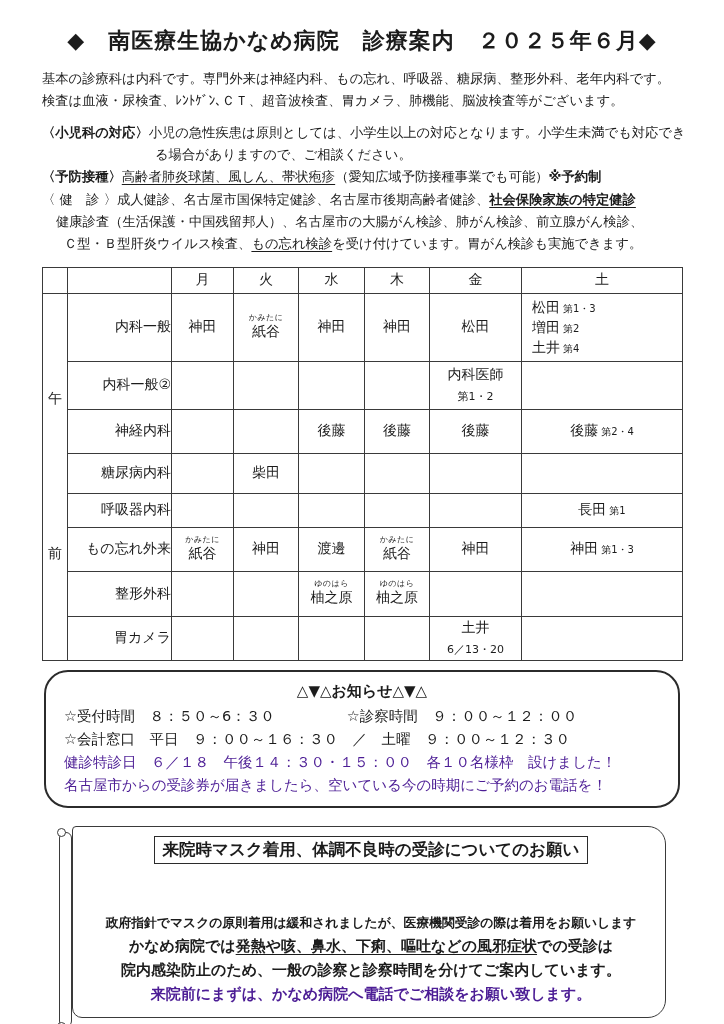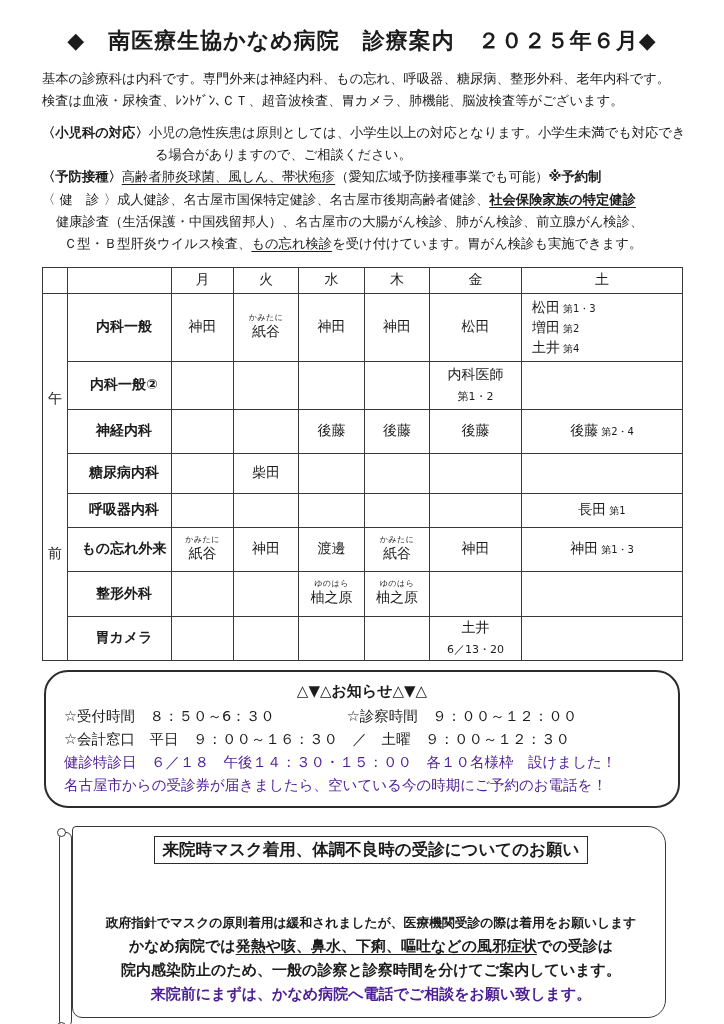--- a/index.html
+++ b/index.html
@@ -42,21 +42,21 @@
   }
   .sched tr.hrow{height:26px;}
   .sched tr.r0{height:62px;}
   .sched tr.r1{height:48px;}
   .sched tr.r2{height:44px;}
   .sched tr.r3{height:40px;}
   .sched tr.r4{height:34px;}
   .sched tr.r5{height:44px;}
   .sched tr.r6{height:45px;}
   .sched tr.r7{height:44px;}
-  td.dept{text-align:center;padding-left:9px;font-weight:bold;}
+  td.dept{text-align:right;padding-left:9px;}
   td.period-cell{font-size:14px;}
   .period-flex{display:flex;flex-direction:column;height:345px;
     justify-content:space-around;align-items:center;padding:18px 0;box-sizing:border-box;}
   .furi{display:block;font-size:8px;line-height:1;letter-spacing:0.5px;margin-bottom:1px;text-align:center;}
   .nm{font-size:14px;}
   .nt{font-size:10px;margin-left:3px;}
   .sub{display:block;font-size:11px;line-height:1.2;margin-top:6px;}
   td .furi:empty,td .nm:empty,td .nt:empty,td .sub:empty{display:none;}
   td.multiline{text-align:left;padding:3px 4px 3px 10px;}
   .sline{font-size:14px;line-height:1.45;white-space:nowrap;}

